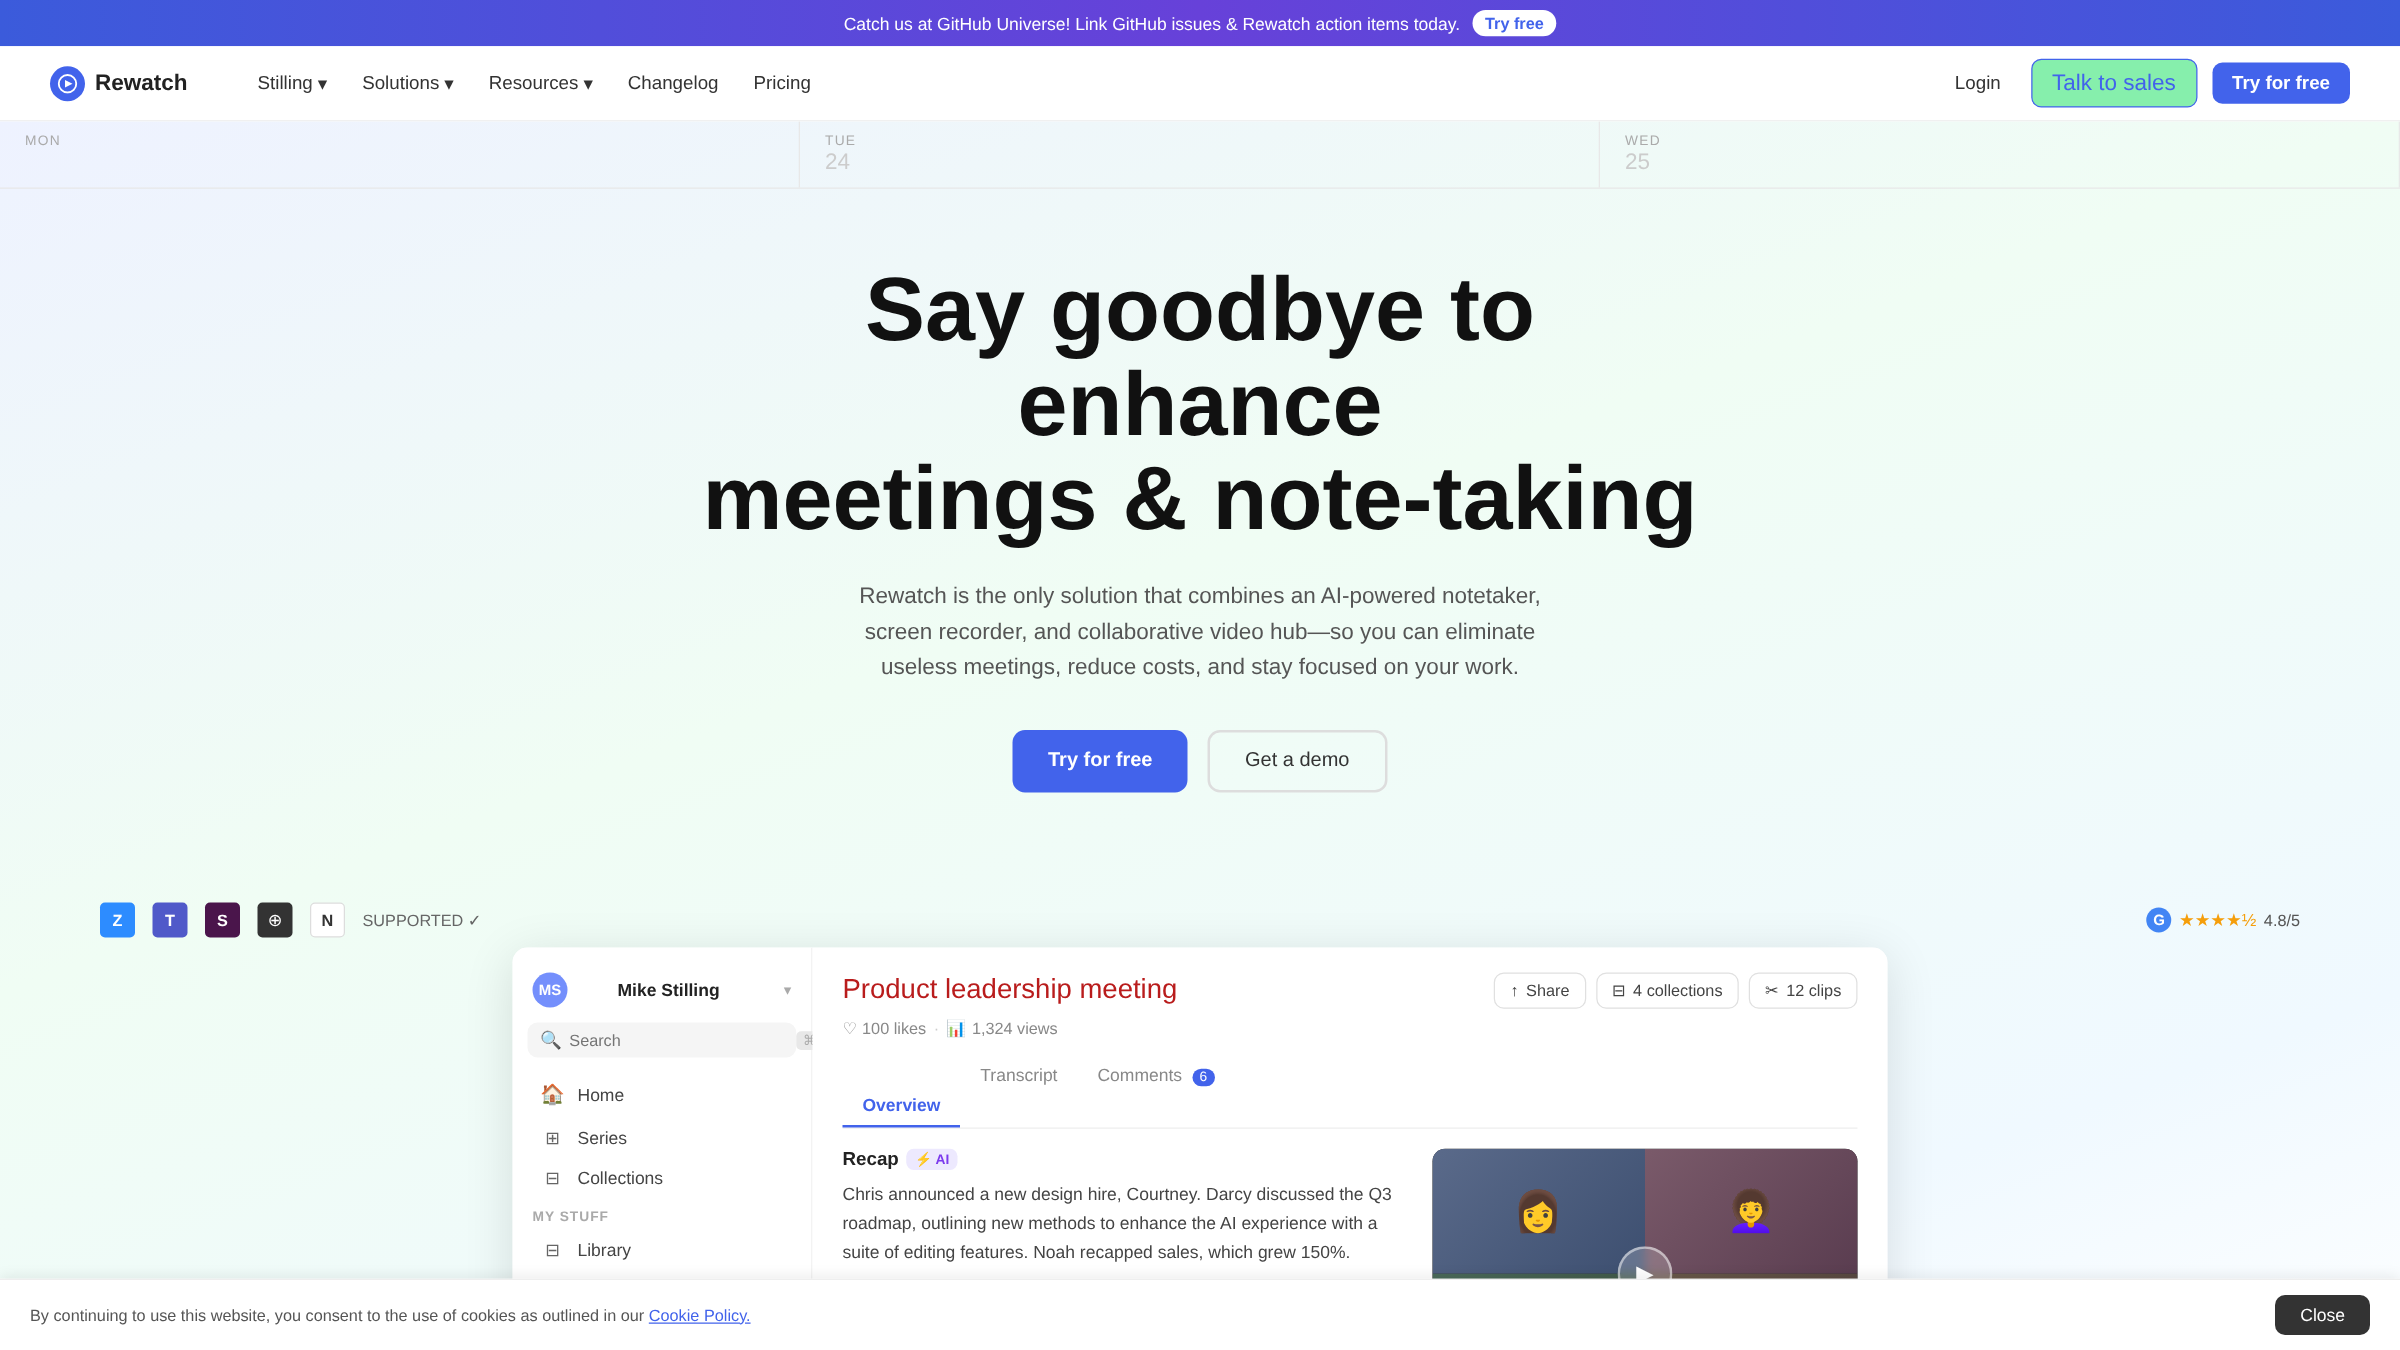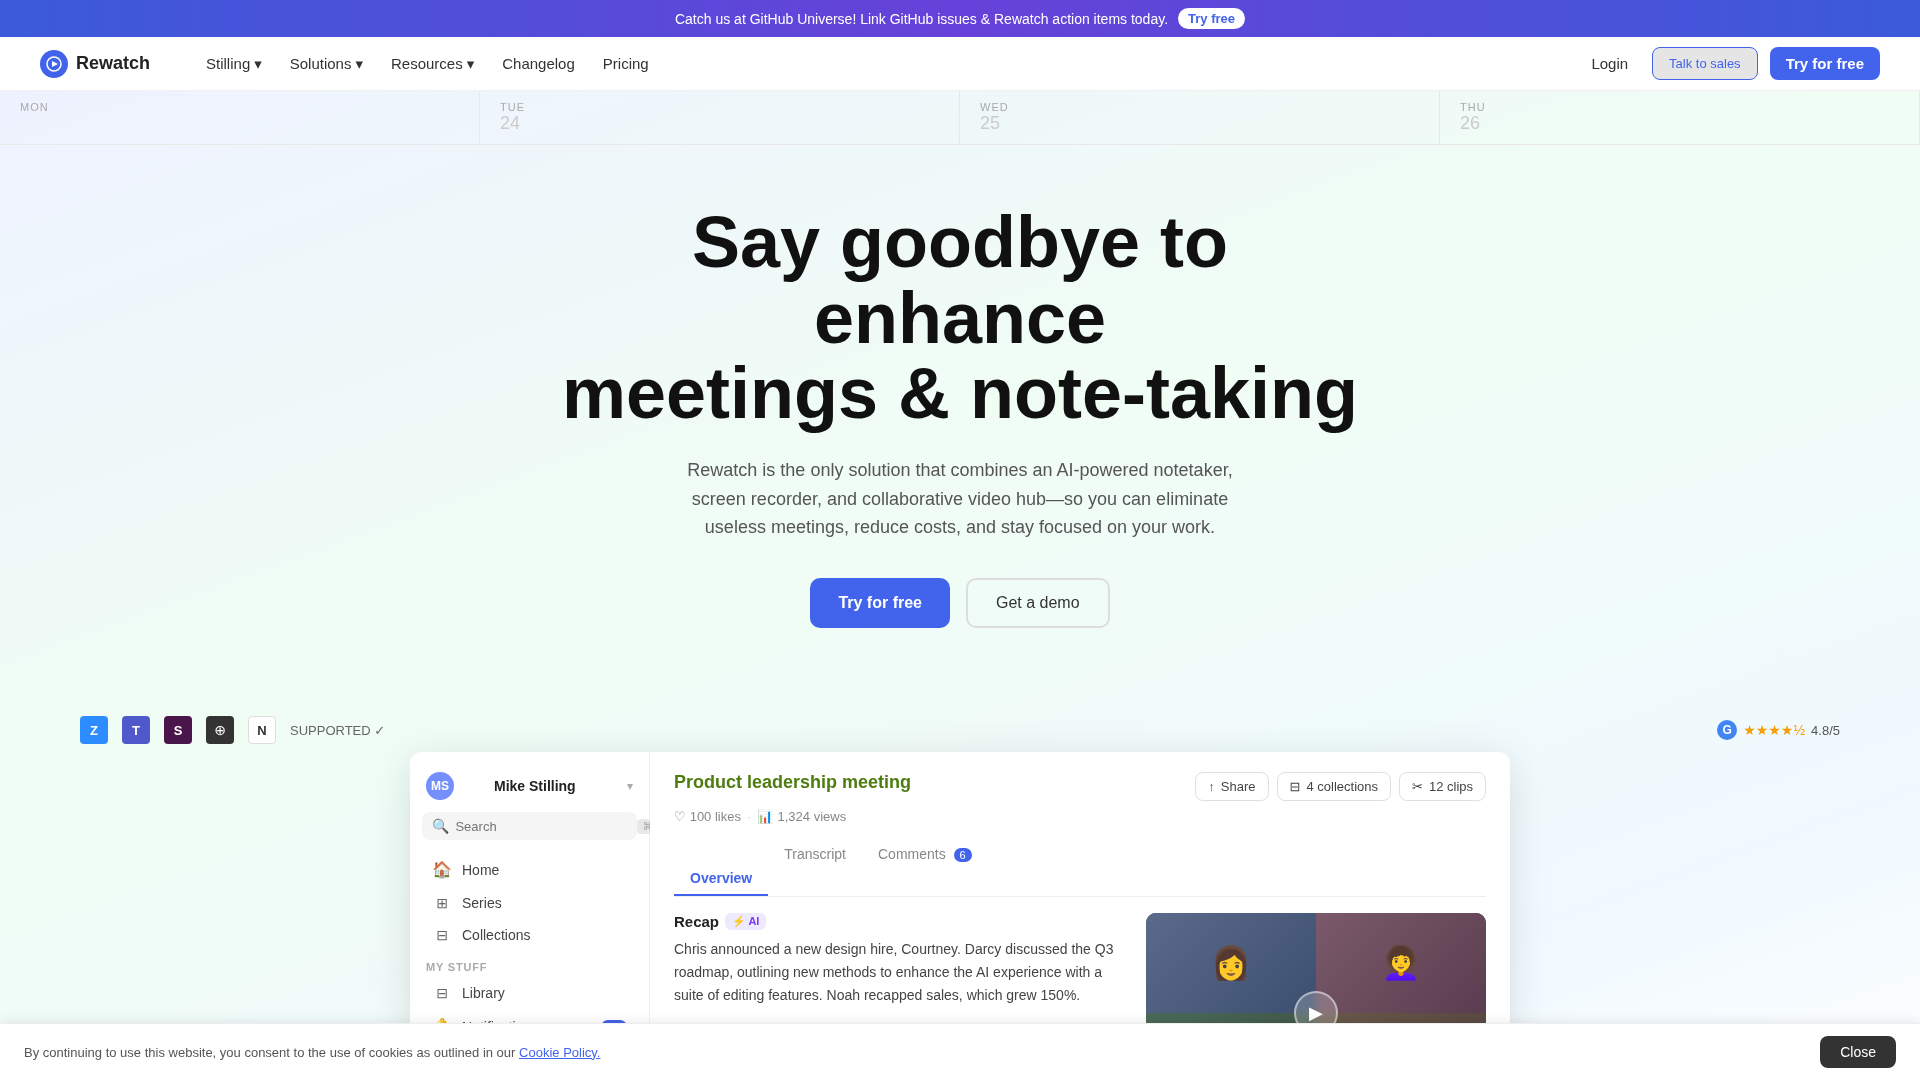--- a/index.html
+++ b/index.html
@@ -84,23 +84,23 @@
       font-size: 15px;
       color: #333;
       cursor: pointer;
       padding: 6px 12px;
       border-radius: 6px;
     }
     .btn-talk {
       padding: 8px 16px;
       border: 1px solid #4263eb;
       color: #4263eb;
-      background: #e5e5e5;
+      background: #86efac;
       border-radius: 8px;
-      font-size: 13px;
+      font-size: 18px;
       cursor: pointer;
       font-weight: 500;
     }
     .btn-try {
       padding: 8px 16px;
       background: #4263eb;
       color: #fff;
       border: none;
       border-radius: 8px;
       font-size: 15px;
@@ -330,23 +330,23 @@
       overflow: hidden;
     }
 
     .meeting-header {
       display: flex;
       align-items: flex-start;
       justify-content: space-between;
       margin-bottom: 8px;
     }
     .meeting-title {
-      font-size: 18px;
-      font-weight: 700;
-      color: #4d7c0f;
+      font-size: 22px;
+      font-weight: 400;
+      color: #b91c1c;
     }
     .meeting-actions {
       display: flex;
       gap: 8px;
     }
     .action-btn {
       display: flex;
       align-items: center;
       gap: 6px;
       padding: 6px 12px;
@@ -631,24 +631,20 @@
     <div class="cal-day">
       <div class="day-name">MON</div>
     </div>
     <div class="cal-day">
       <div class="day-name">TUE</div>
       <div class="day-num">24</div>
     </div>
     <div class="cal-day">
       <div class="day-name">WED</div>
       <div class="day-num">25</div>
-    </div>
-    <div class="cal-day">
-      <div class="day-name">THU</div>
-      <div class="day-num">26</div>
     </div>
   </div>
 
   <div class="hero-content">
     <h1 class="hero-title">
       <span>Say goodbye to enhance</span><br>
       <span>meetings &amp; note-taking</span>
     </h1>
     <p class="hero-subtitle">Rewatch is the only solution that combines an AI-powered notetaker, screen recorder, and collaborative video hub—so you can eliminate useless meetings, reduce costs, and stay focused on your work.</p>
     <div class="hero-buttons">

